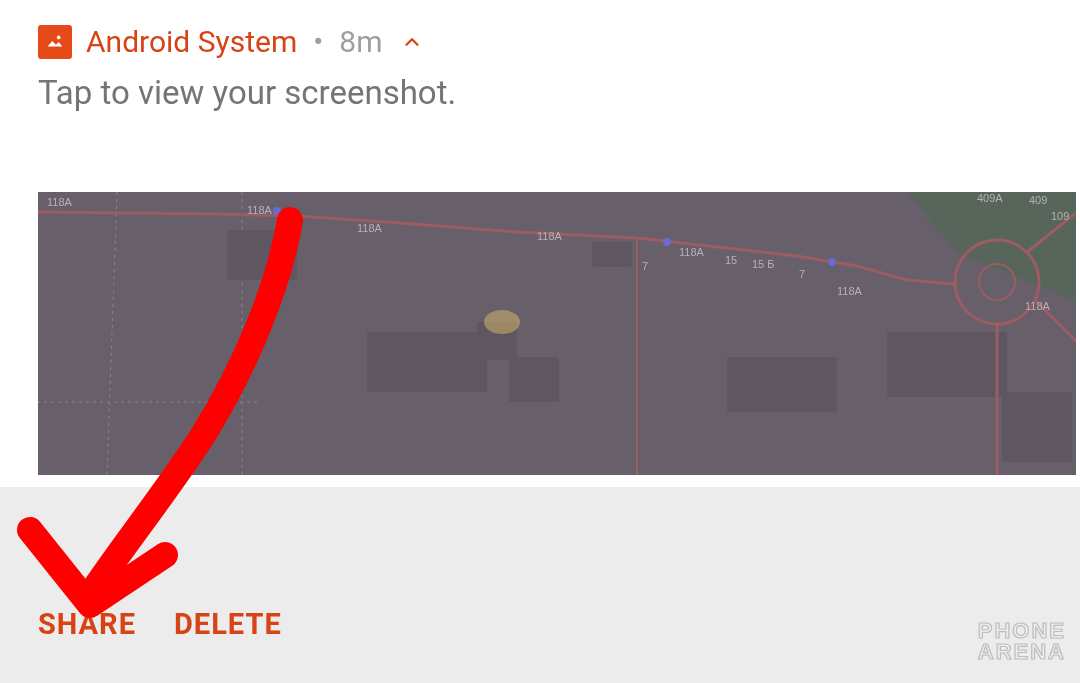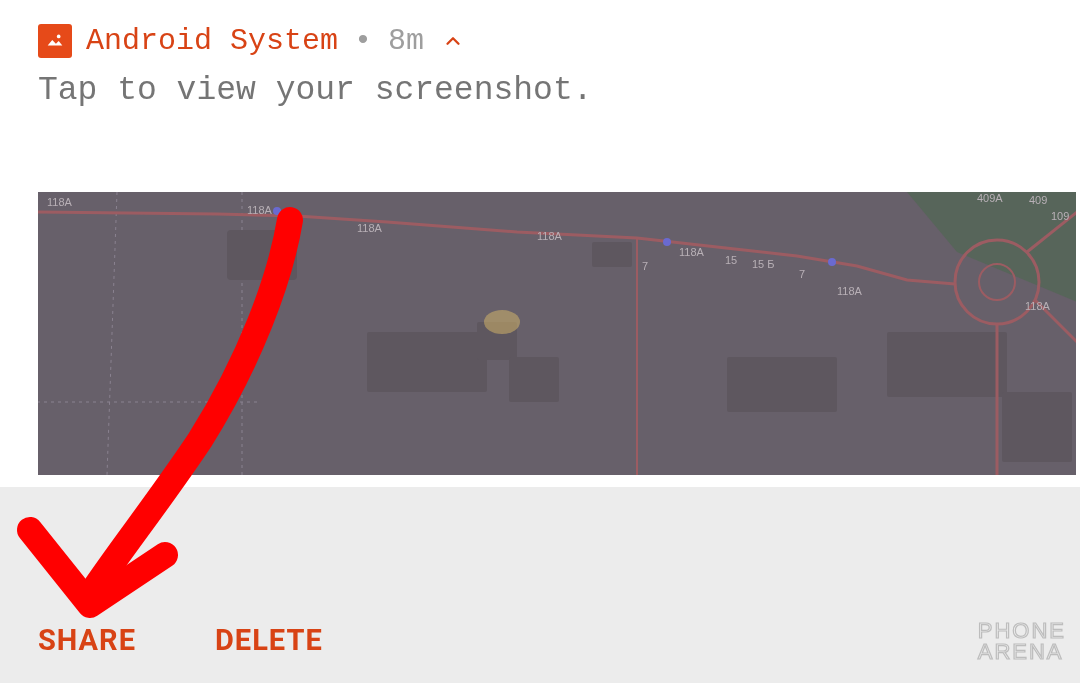--- a/index.html
+++ b/index.html
@@ -6,21 +6,20 @@
     body {
       font-family: Roboto, "Helvetica Neue", Arial, sans-serif;
       background: #ffffff;
       width: 1080px;
       height: 683px;
       overflow: hidden;
       position: relative;
     }
     .notification {
       padding: 24px 30px 0 38px;
-      font-family: Liberation Mono, monospace;
     }
     .header {
       display: flex;
       align-items: center;
       gap: 14px;
       margin-bottom: 14px;
     }
     .app-icon {
       width: 34px;
       height: 34px;
@@ -78,40 +77,40 @@
     }
     .actions-bar {
       position: absolute;
       left: 0;
       right: 0;
       bottom: 0;
       height: 196px;
       background: #ECECEC;
       display: flex;
       align-items: flex-end;
-      padding: 0 38px 26px 38px;
-      gap: 79px;
+      padding: 0 38px 42px 38px;
+      gap: 38px;
     }
     .action-btn {
       background: none;
       border: none;
       color: #D84315;
       font-size: 29px;
       font-weight: 700;
       letter-spacing: 1px;
       cursor: pointer;
       font-family: inherit;
     }
     .watermark {
       position: absolute;
       right: 14px;
       bottom: 20px;
       font-family: Arial, sans-serif;
       font-size: 22px;
-      font-weight: 400;
+      font-weight: 700;
       letter-spacing: 2px;
       line-height: 0.95;
       color: transparent;
       -webkit-text-stroke: 1.2px #BDBDBD;
       text-align: left;
       margin-top: 21px;
     }
     .annotation-arrow {
       position: absolute;
       left: 0;

